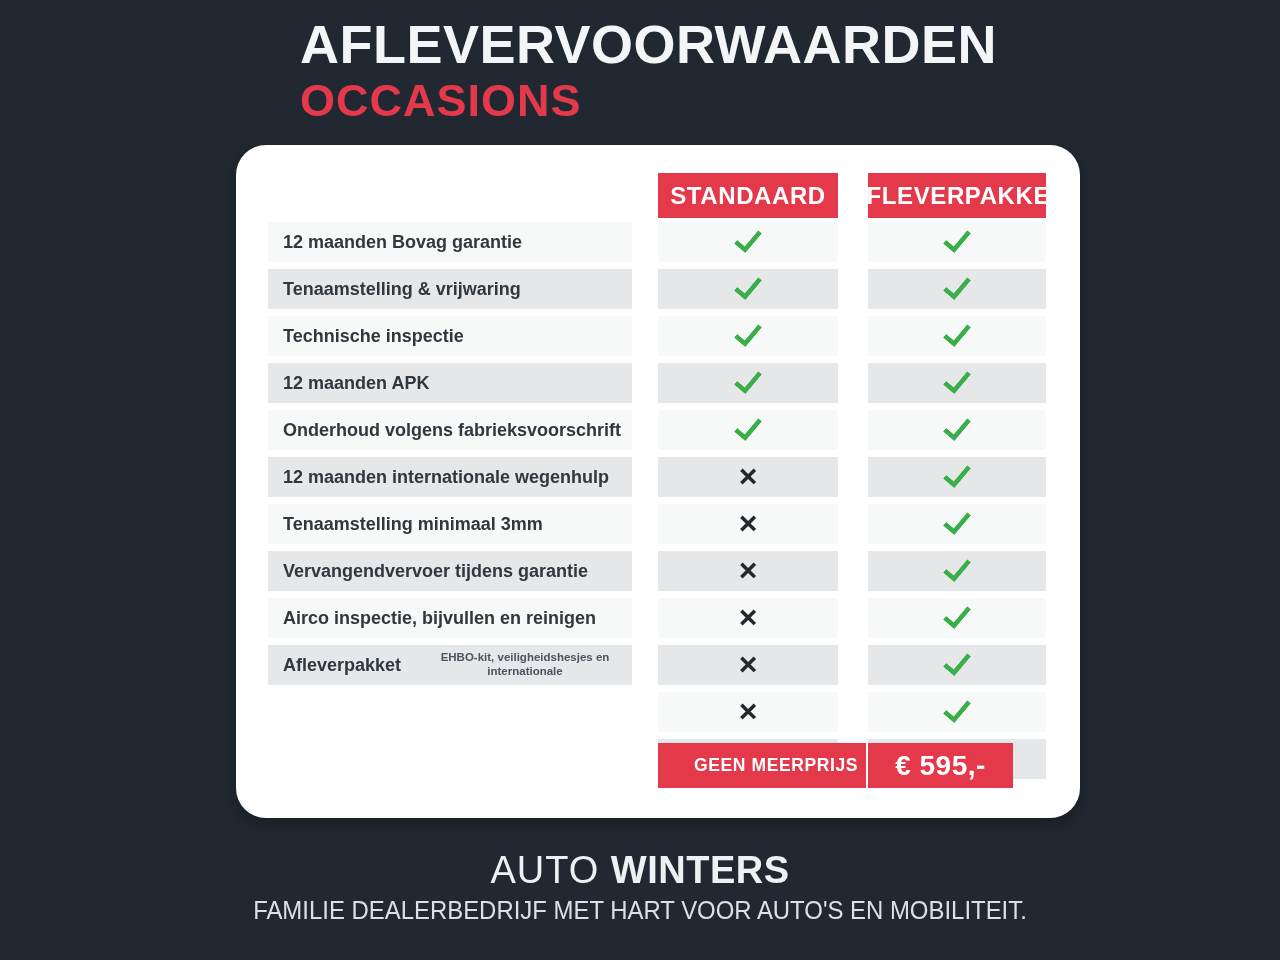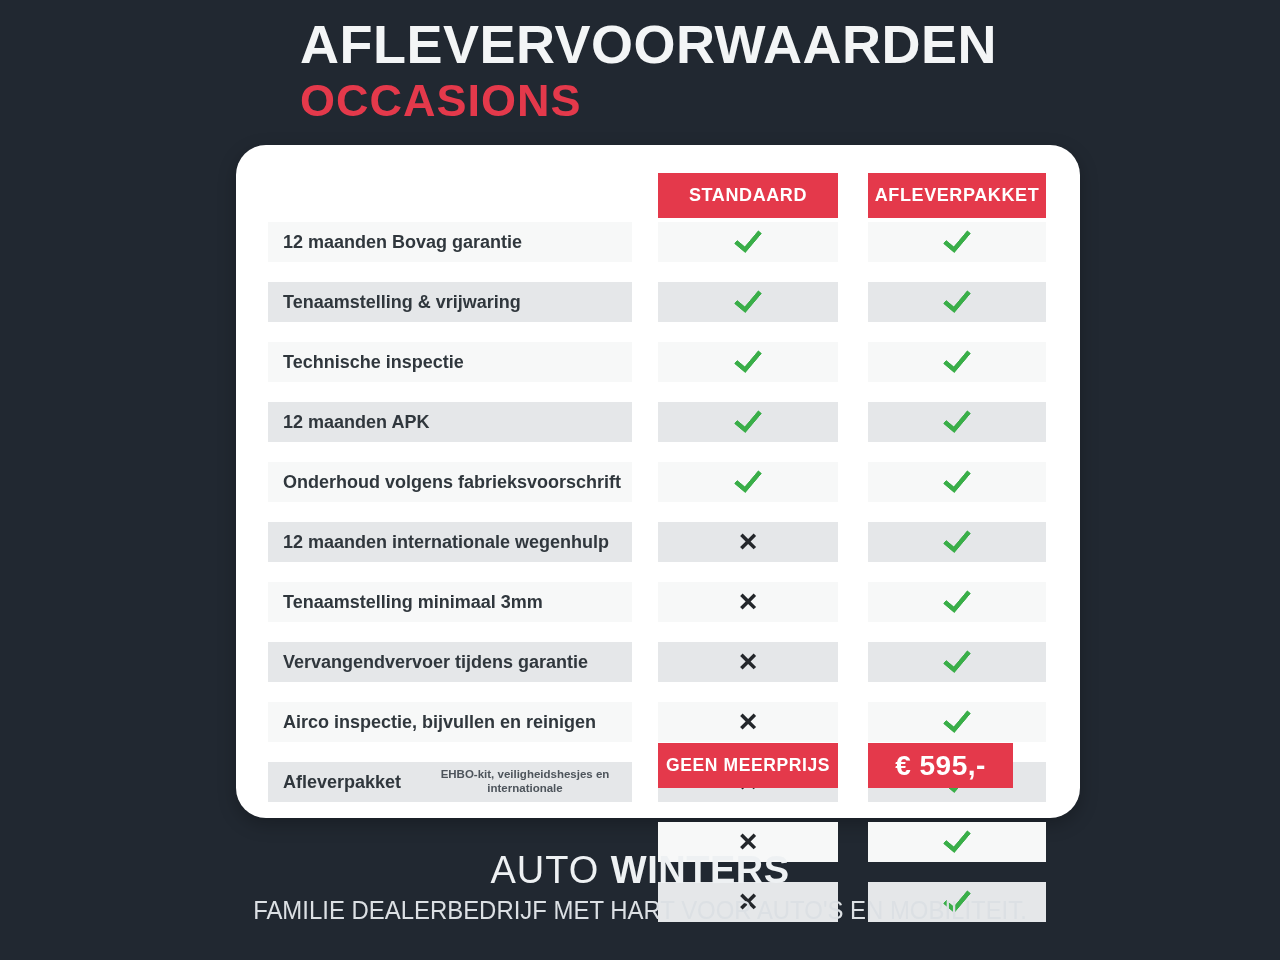--- a/index.html
+++ b/index.html
@@ -27,28 +27,28 @@
     position:absolute; left:236px; top:145px;
     width:844px; height:673px;
     background:#ffffff; border-radius:30px;
     box-shadow:0 6px 18px rgba(0,0,0,0.25);
   }
 
   .header-badge {
     position:absolute; top:28px; height:45px;
     background:#e4394b; color:#ffffff;
     display:flex; align-items:center; justify-content:center;
-    font-weight:700; font-size:18px; letter-spacing:0.6px;
+    font-weight:700; font-size:24px; letter-spacing:0.6px;
   }
   .hdr-std { left:422px; width:180px; }
   .hdr-afl { left:632px; width:178px; }
 
   .rows-col {
     position:absolute; top:77px;
-    display:flex; flex-direction:column; gap:20px;
+    display:flex; flex-direction:column; gap:7px;
   }
   .labels-col { left:32px;  width:364px; }
   .std-col    { left:422px; width:180px; }
   .afl-col    { left:632px; width:178px; }
 
   .feature-row {
     height:40px; box-sizing:border-box;
     display:flex; align-items:center;
     padding-left:15px; padding-right:6px;
     font-weight:700; font-size:18px; color:#30373d;
@@ -80,21 +80,21 @@
     font-size:32px; font-weight:700; color:#24272b; line-height:1;
     margin-bottom:2px;
   }
 
   .price-badge {
     position:absolute; top:598px; height:45px;
     background:#e4394b; color:#ffffff;
     display:flex; align-items:center; justify-content:center;
     font-weight:700;
   }
-  .price-std { left:422px; width:180px; font-size:17.5px; letter-spacing:0.6px; }
+  .price-std { left:422px; width:180px; font-size:17.5px; letter-spacing:0.6px;padding-left:28px; }
   .price-afl { left:632px; width:145px; font-size:28px; letter-spacing:0.5px; }
 
   
   .brand {
     position:absolute; top:850px; left:0; width:100%;
     text-align:center; color:#eef1f3; font-size:38px; line-height:1.1;
   }
   .brand-regular { font-weight:400; letter-spacing:1px; }
   .brand-bold    { font-weight:800; letter-spacing:0.5px; }
   .tagline {

